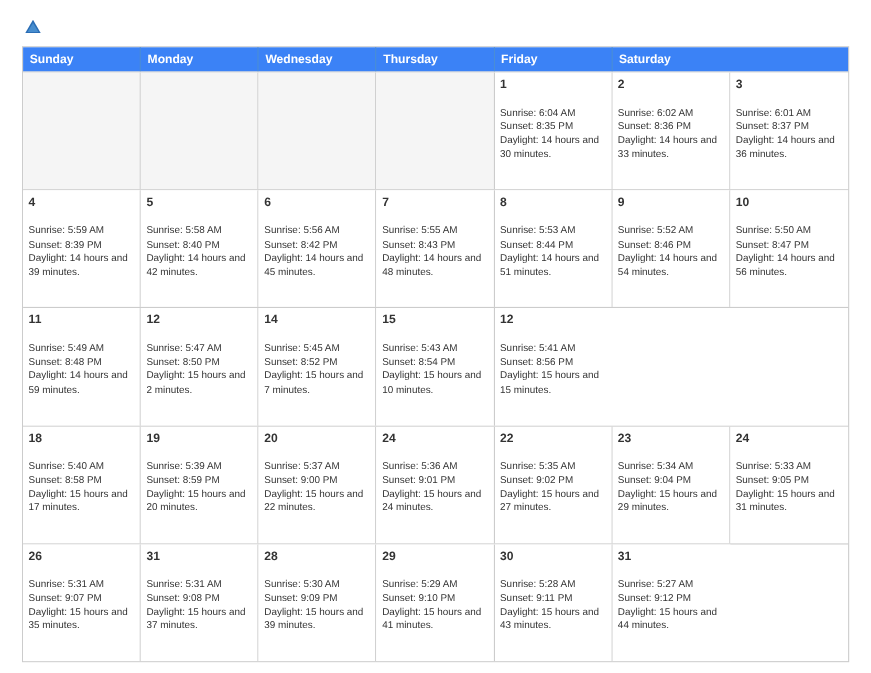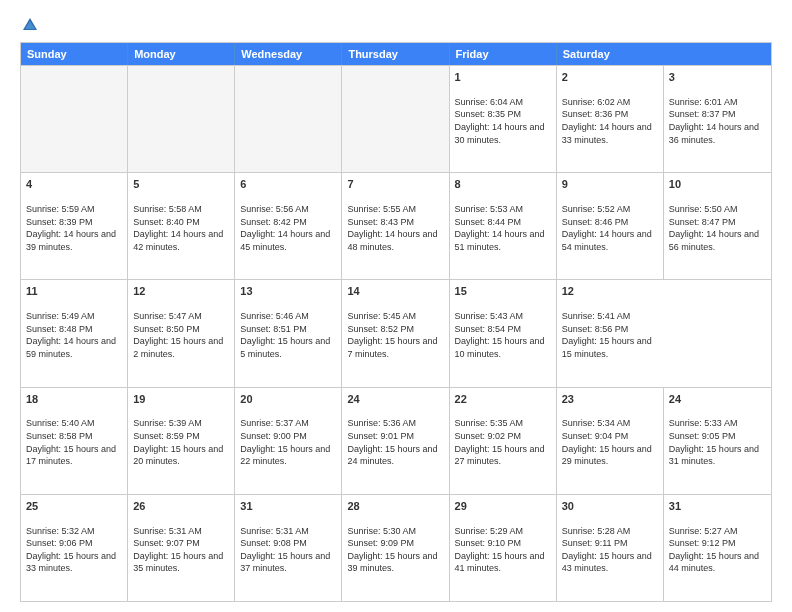--- a/index.html
+++ b/index.html
@@ -192,24 +192,20 @@
         <div class="cal-week">
           <div class="cal-cell">
             <span class="day-number">11</span>
             <div class="cell-text">Sunrise: 5:49 AM<br>Sunset: 8:48 PM<br>Daylight: 14 hours and 59 minutes.</div>
           </div>
           <div class="cal-cell">
             <span class="day-number">12</span>
             <div class="cell-text">Sunrise: 5:47 AM<br>Sunset: 8:50 PM<br>Daylight: 15 hours and 2 minutes.</div>
           </div>
           <div class="cal-cell">
-            <span class="day-number">13</span>
-            <div class="cell-text">Sunrise: 5:46 AM<br>Sunset: 8:51 PM<br>Daylight: 15 hours and 5 minutes.</div>
-          </div>
-          <div class="cal-cell">
             <span class="day-number">14</span>
             <div class="cell-text">Sunrise: 5:45 AM<br>Sunset: 8:52 PM<br>Daylight: 15 hours and 7 minutes.</div>
           </div>
           <div class="cal-cell">
             <span class="day-number">15</span>
             <div class="cell-text">Sunrise: 5:43 AM<br>Sunset: 8:54 PM<br>Daylight: 15 hours and 10 minutes.</div>
           </div>
           <div class="cal-cell">
             <span class="day-number">12</span>
             <div class="cell-text">Sunrise: 5:41 AM<br>Sunset: 8:56 PM<br>Daylight: 15 hours and 15 minutes.</div>
@@ -239,24 +235,20 @@
           <div class="cal-cell">
             <span class="day-number">23</span>
             <div class="cell-text">Sunrise: 5:34 AM<br>Sunset: 9:04 PM<br>Daylight: 15 hours and 29 minutes.</div>
           </div>
           <div class="cal-cell">
             <span class="day-number">24</span>
             <div class="cell-text">Sunrise: 5:33 AM<br>Sunset: 9:05 PM<br>Daylight: 15 hours and 31 minutes.</div>
           </div>
         </div>
         <div class="cal-week">
-          <div class="cal-cell">
-            <span class="day-number">25</span>
-            <div class="cell-text">Sunrise: 5:32 AM<br>Sunset: 9:06 PM<br>Daylight: 15 hours and 33 minutes.</div>
-          </div>
           <div class="cal-cell">
             <span class="day-number">26</span>
             <div class="cell-text">Sunrise: 5:31 AM<br>Sunset: 9:07 PM<br>Daylight: 15 hours and 35 minutes.</div>
           </div>
           <div class="cal-cell">
             <span class="day-number">31</span>
             <div class="cell-text">Sunrise: 5:31 AM<br>Sunset: 9:08 PM<br>Daylight: 15 hours and 37 minutes.</div>
           </div>
           <div class="cal-cell">
             <span class="day-number">28</span>

